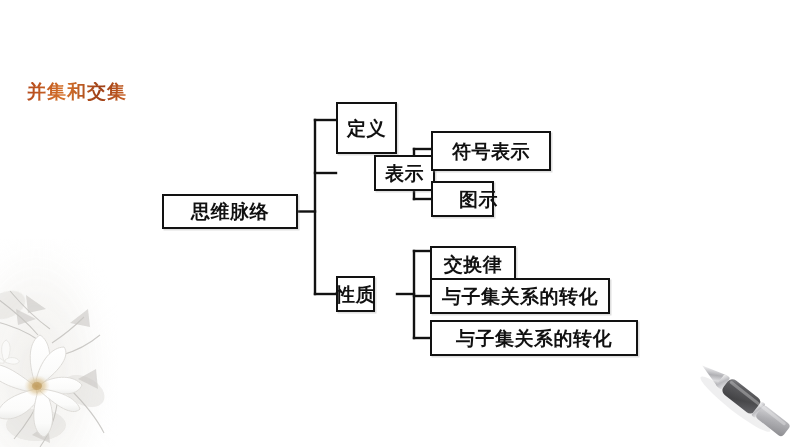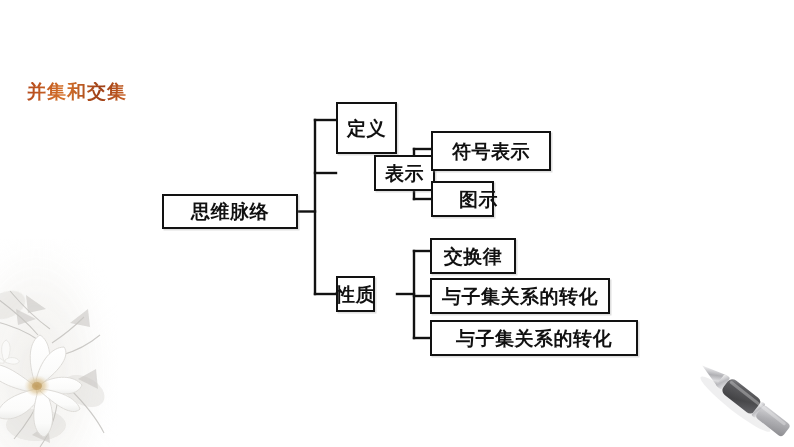--- a/index.html
+++ b/index.html
@@ -254,21 +254,21 @@
     <div class="node" style="left:336px; top:276px; width:39px; height:36px;">
       <span>性质</span>
     </div>
 
     <div class="node" style="left:431px; top:131px; width:120px; height:40px;">
       <span>符号表示</span>
     </div>
     <div class="node" style="left:431px; top:181px; width:63px; height:36px;padding-left:32px;">
       <span>图示</span>
     </div>
-    <div class="node" style="left:430px; top:238px; width:86px; height:36px;">
+    <div class="node" style="left:430px; top:246px; width:86px; height:36px;">
       <span>交换律</span>
     </div>
     <div class="node" style="left:430px; top:278px; width:180px; height:36px;">
       <span>与子集关系的转化</span>
     </div>
     <div class="node" style="left:430px; top:320px; width:208px; height:36px;">
       <span>与子集关系的转化</span>
     </div>
 
   </div>

